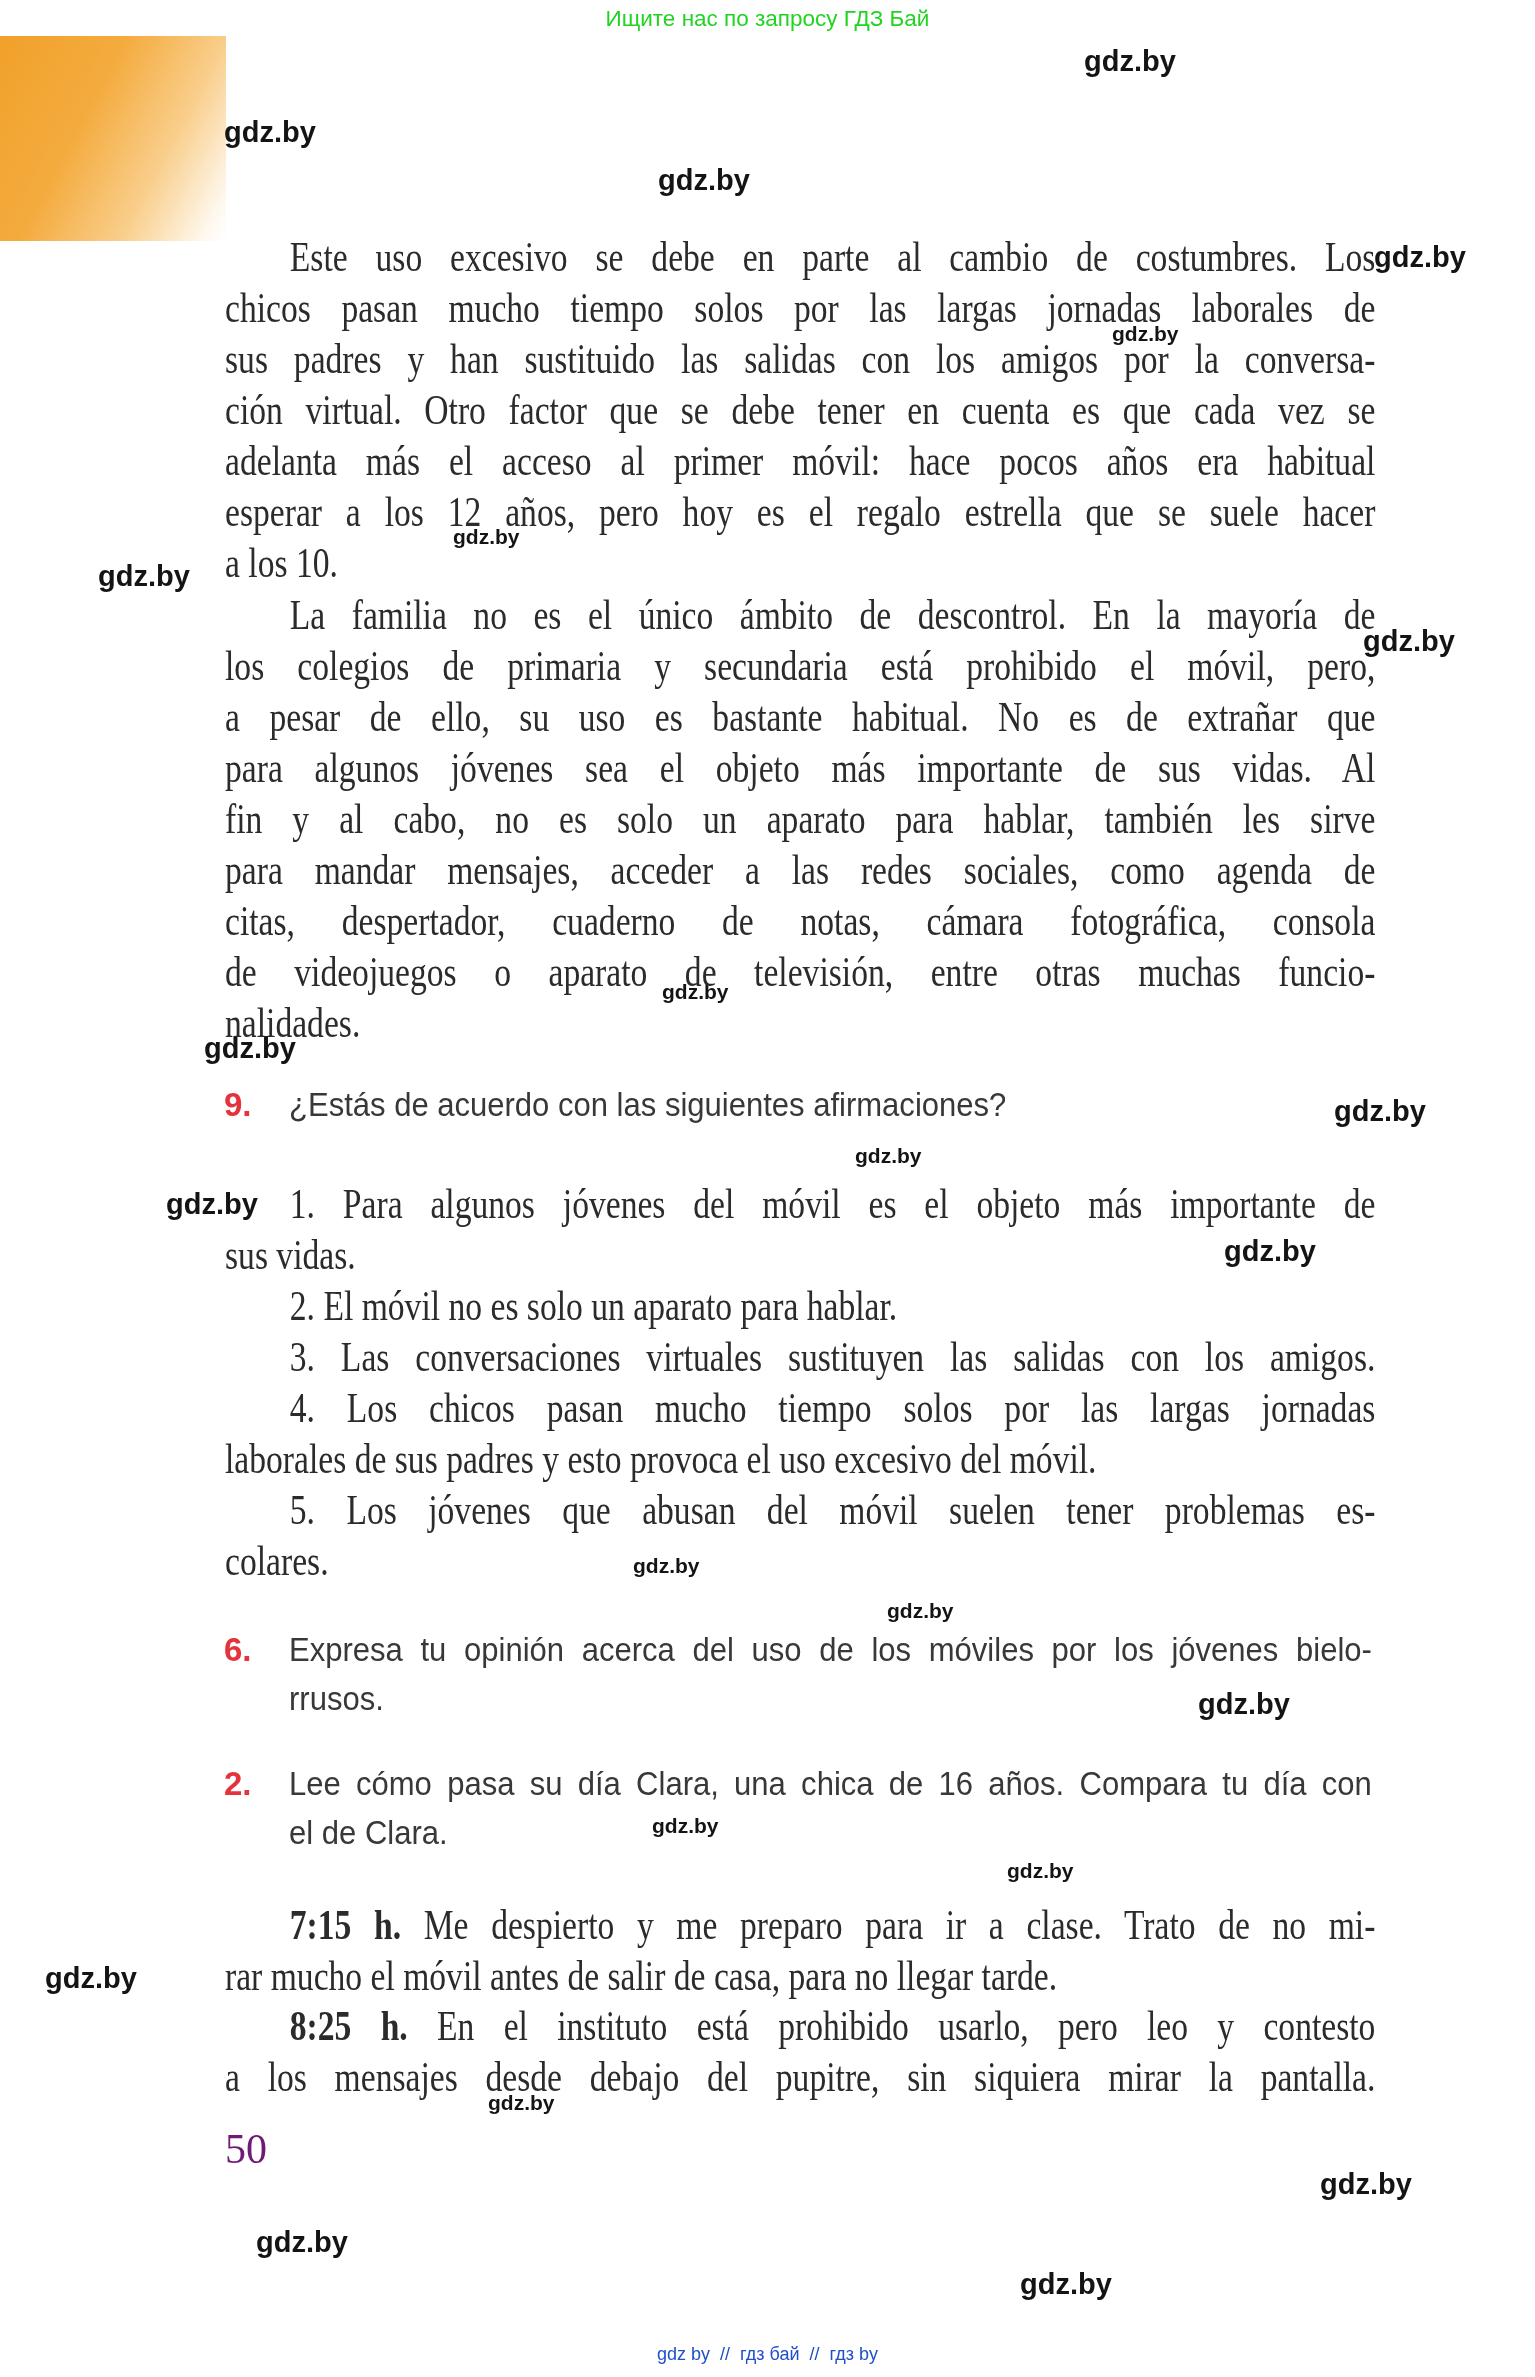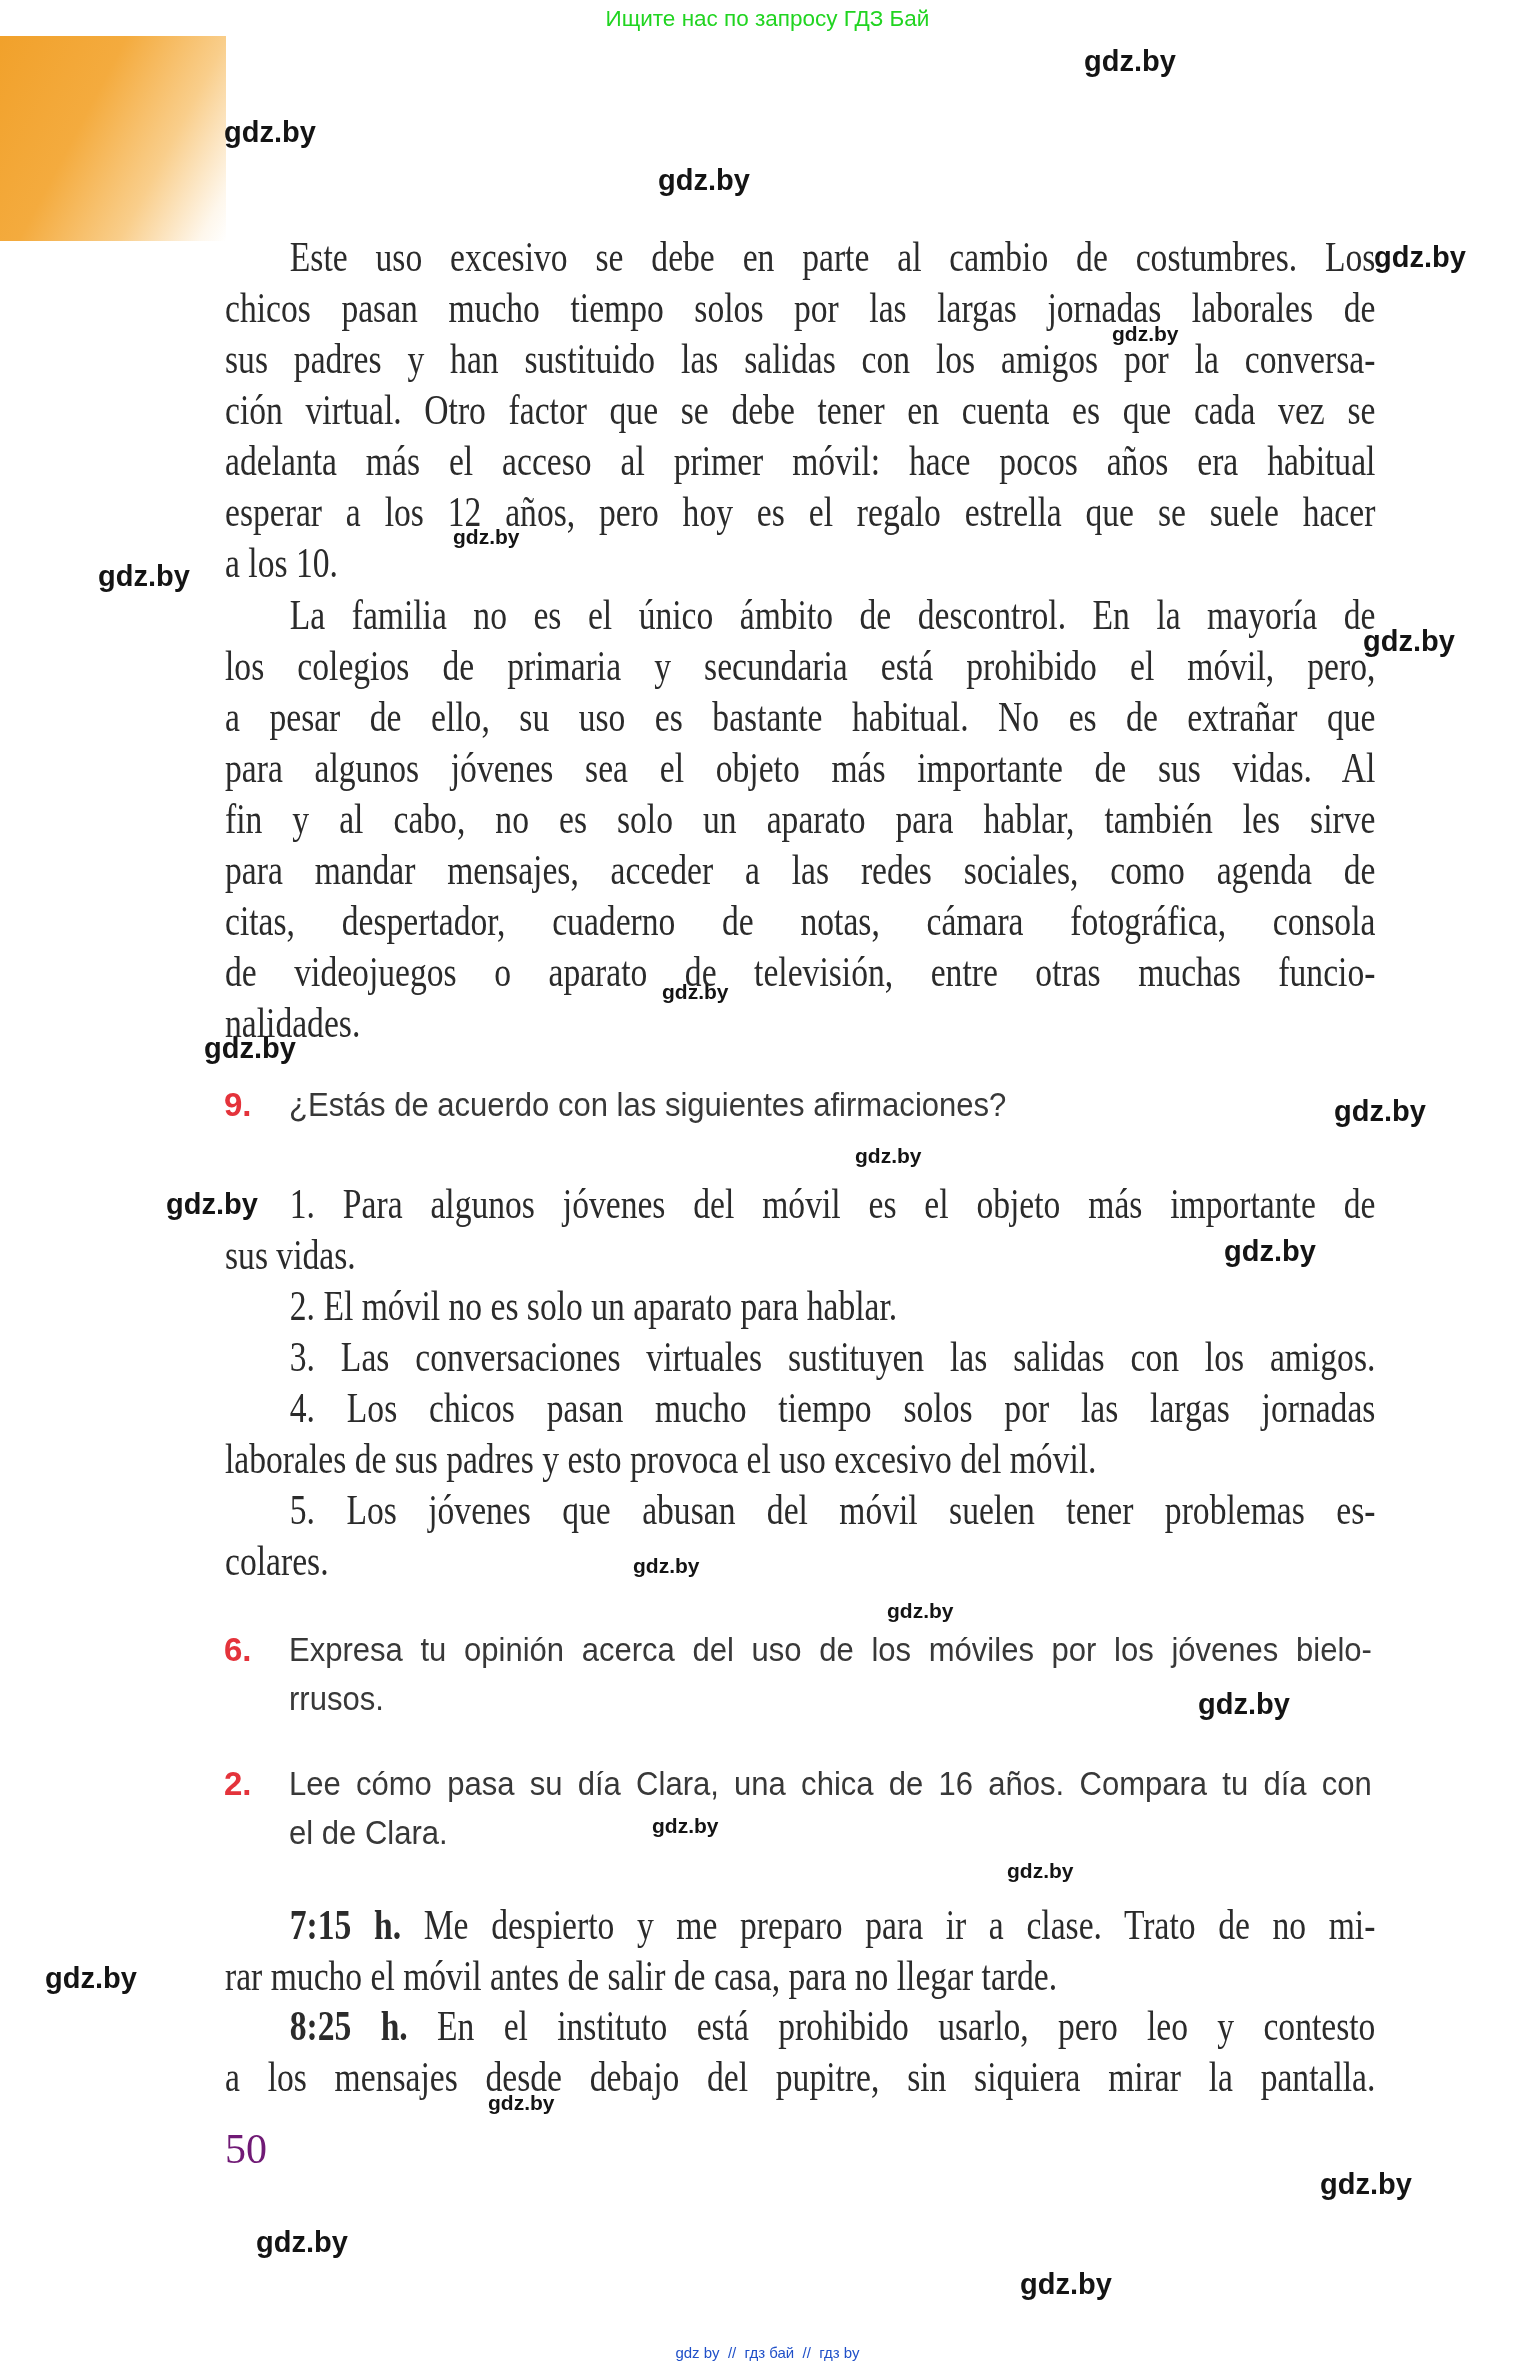--- a/index.html
+++ b/index.html
@@ -33,21 +33,21 @@
     color:#E4333B;}
   .sans-block{position:absolute;left:289px;width:1152px;font-size:33px;line-height:49px;
     color:#383838;transform:scaleX(0.94);transform-origin:0 0;}
   .sans-block .ln{white-space:nowrap;}
 
   
   .page-num{position:absolute;left:225px;top:2128px;font-family:"Liberation Serif","DejaVu Serif",serif;
     font-size:42px;line-height:1;color:#701a75;}
   .copyright{position:absolute;left:333px;top:2177px;font-size:43px;line-height:1;color:#F77FB6;}
   .footer-links{position:absolute;left:0;top:2345px;width:1535px;text-align:center;
-    font-size:15px;line-height:1;color:#2050C8;white-space:pre;}
+    font-size:18px;line-height:1;color:#2050C8;white-space:pre;}
 </style>
 </head>
 <body>
 
 <div id="page">
 
   <div class="orange-block"></div>
 
   <div class="promo">Ищите нас по запросу ГДЗ Бай</div>
 

